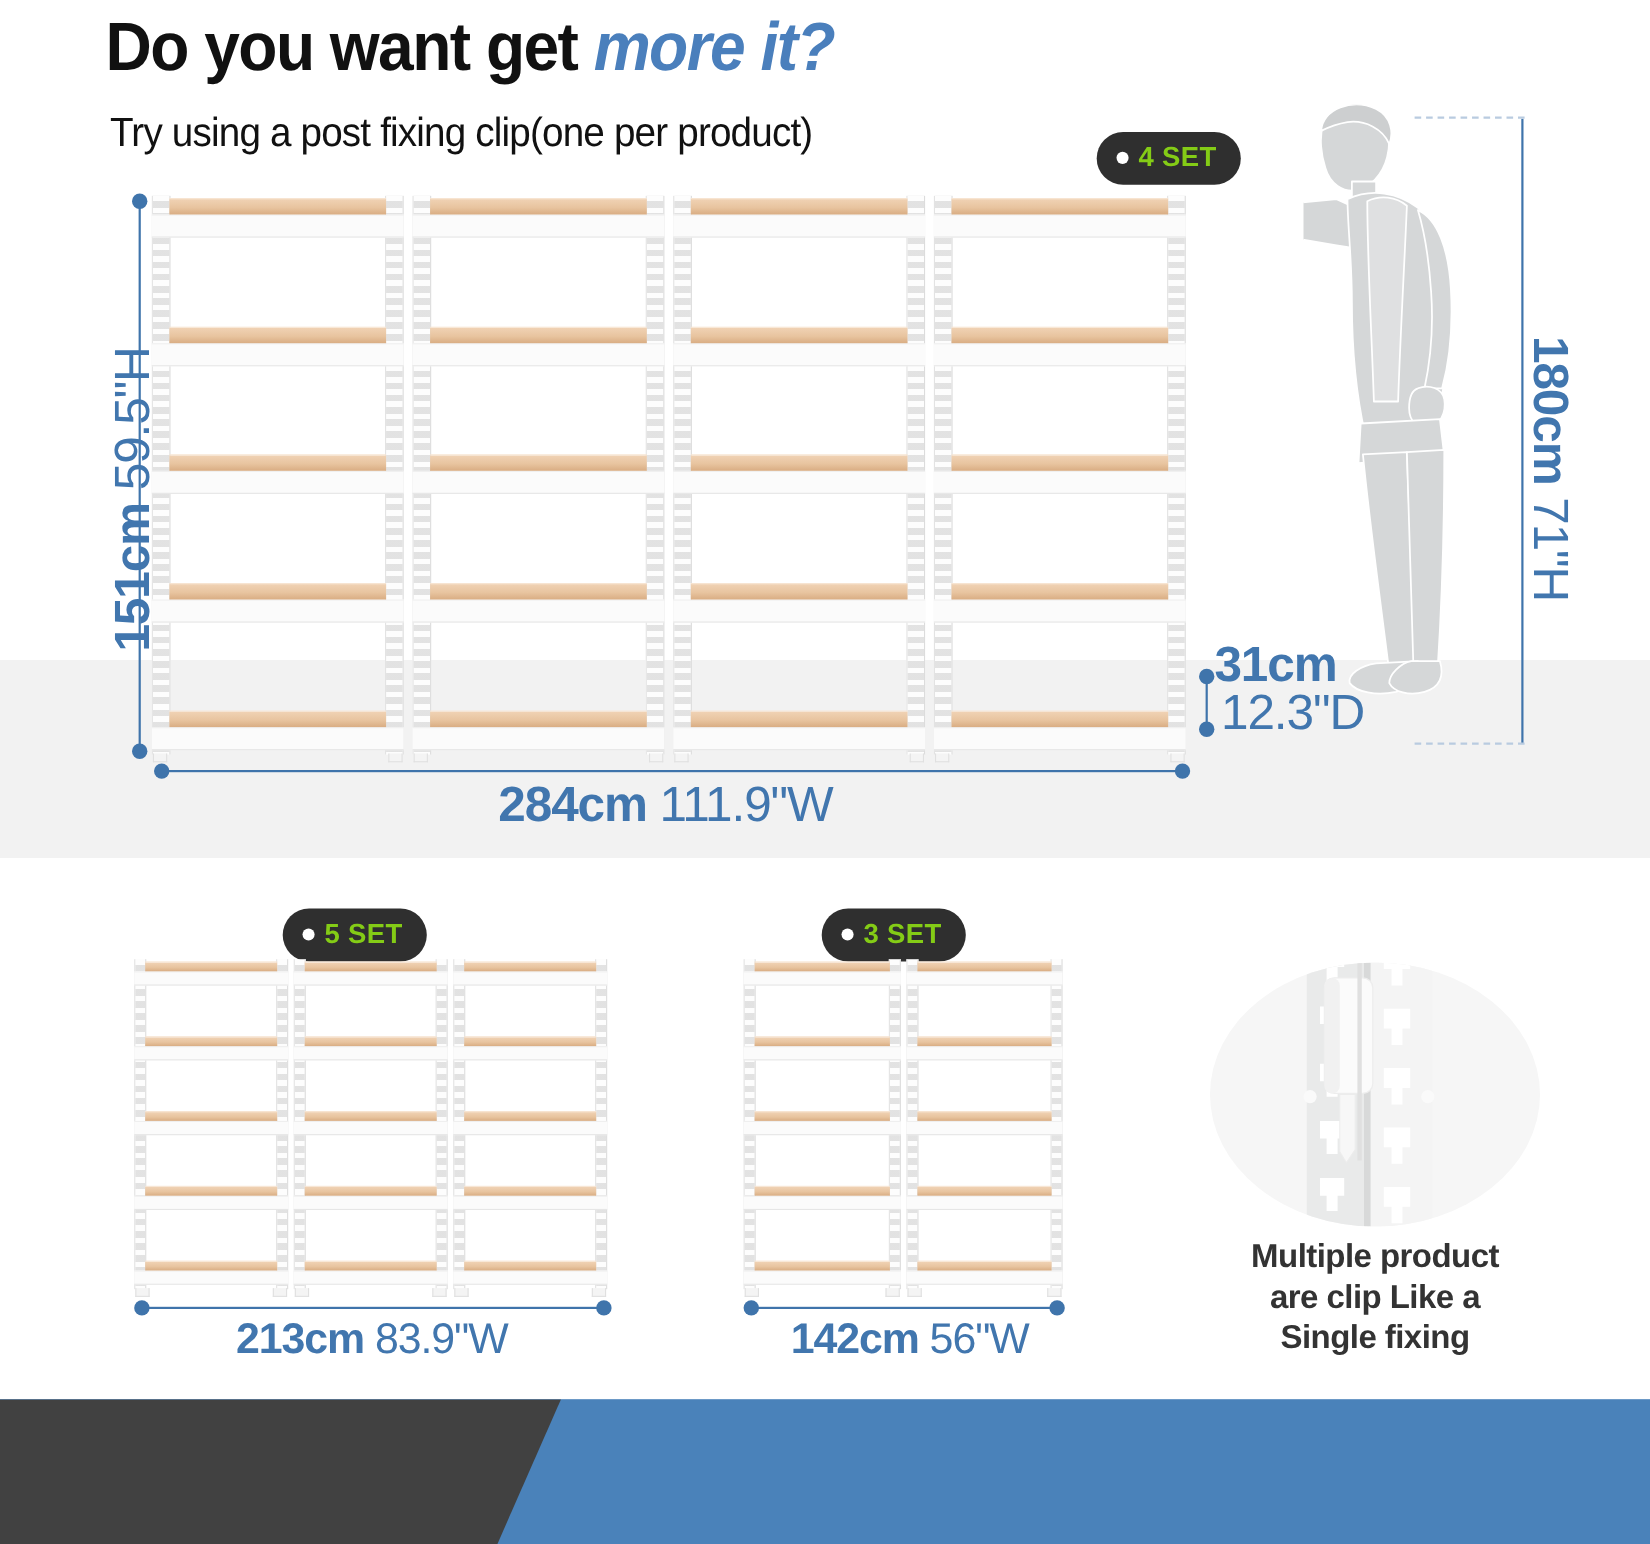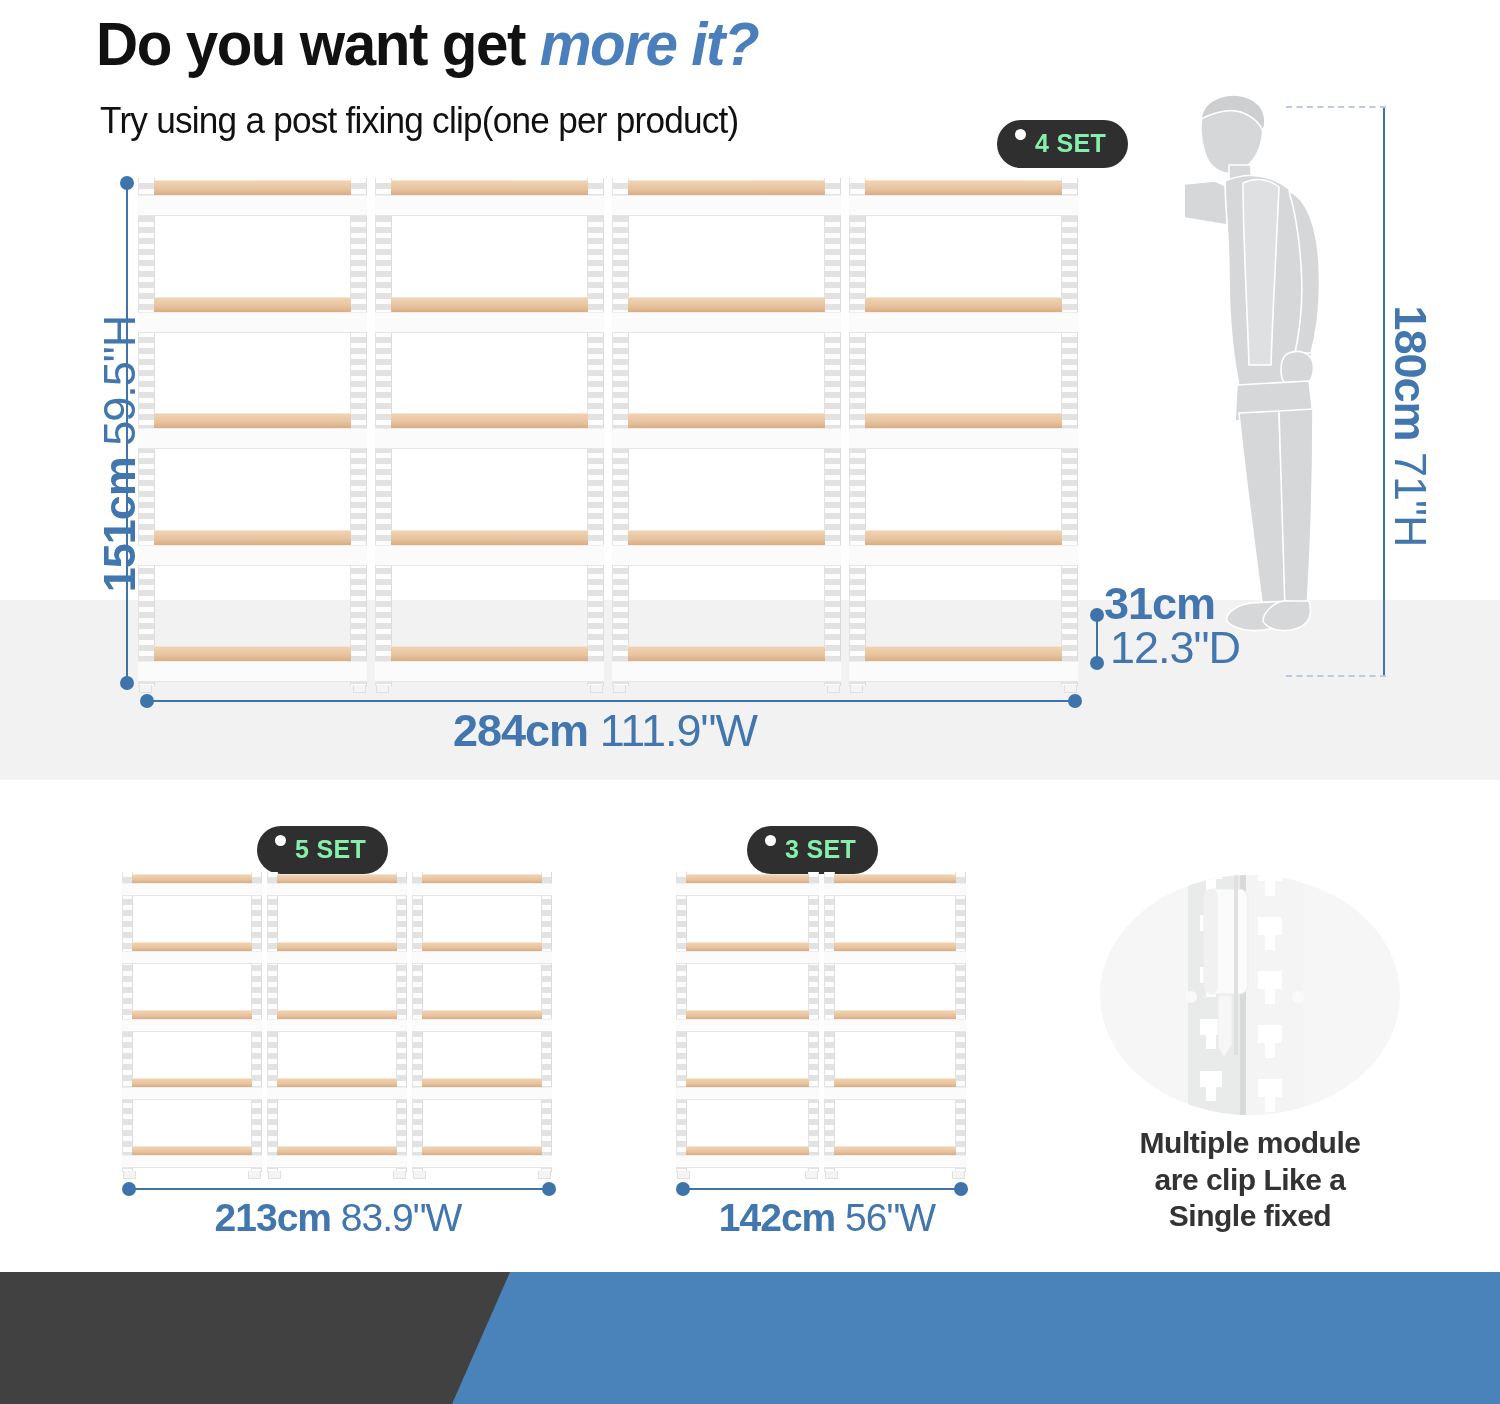--- a/index.html
+++ b/index.html
@@ -15,22 +15,22 @@
   .top-section { position:absolute; left:0; top:0; width:1500px; height:780px; background:#ffffff; }
   .floor-band { position:absolute; left:0; top:600px; width:1500px; height:180px; background:#f2f2f2; }
 
   .headline { position:absolute; left:96px; top:8px; font-size:62px; font-weight:700;
               letter-spacing:-1.5px; color:#111111; white-space:nowrap; font-stretch:condensed;
               transform: scaleX(0.94); transform-origin: left center;}
   .headline .accent { color:#4a7fbc; font-style: italic; }
   .subhead { position:absolute; left:100px; top:100px; font-size:37px; color:#111; font-weight:400;
              letter-spacing:-0.8px; white-space:nowrap; transform: scaleX(0.95); transform-origin:left center;}
 
-  .badge { position:absolute; display:inline-flex; align-items:flex-start; gap:9px;
-           background:#2f2f2f; color:#86efac; border-radius:24px; padding:9px 22px 10px 18px;
+  .badge { position:absolute; display:inline-flex; align-items:center; gap:9px;
+           background:#2f2f2f; color:#84cc16; border-radius:24px; padding:9px 22px 10px 18px;
            font-size:25px; font-weight:700; letter-spacing:0.3px; white-space:nowrap; }
   .badge .dot { width:11px; height:11px; border-radius:50%; background:#fff; display:block; }
   #badge4 { left:997px; top:120px; }
   #badge3 { left:257px; top:826px; }
   #badge2 { left:747px; top:826px; }
 
   
   .dim { position:absolute; color:#4176ae; font-weight:700; white-space:nowrap; letter-spacing:-1px; }
   .dim.lite { font-weight:400; }
 
@@ -384,23 +384,23 @@
       <circle cx="91" cy="122" r="6" fill="#fafafa"></circle>
       <circle cx="198" cy="122" r="6" fill="#fafafa"></circle>
 
       <rect x="104" y="14" width="44" height="105" rx="9" fill="#fbfbfb" stroke="#ededed" stroke-width="1.2"></rect>
       <rect x="104" y="14" width="14" height="105" rx="7" fill="#f1f1f1"></rect>
       <path d="M118 120 l14 0 l0 50 l-8 12 l-6 -10 z" fill="#f7f7f7" stroke="#ececec" stroke-width="1"></path>
       <rect x="134" y="-20" width="4" height="200" fill="#e0e0e0"></rect>
     </svg>
   </div>
   <div class="cliptext">
-    <div>Multiple module</div>
+    <div>Multiple product</div>
     <div>are clip Like a</div>
-    <div>Single fixed</div>
+    <div>Single fixing</div>
   </div>
 
   <div class="footer">
     <div class="footer-dark"></div>
 
   </div>
 
 </div>
 
 </body></html>

